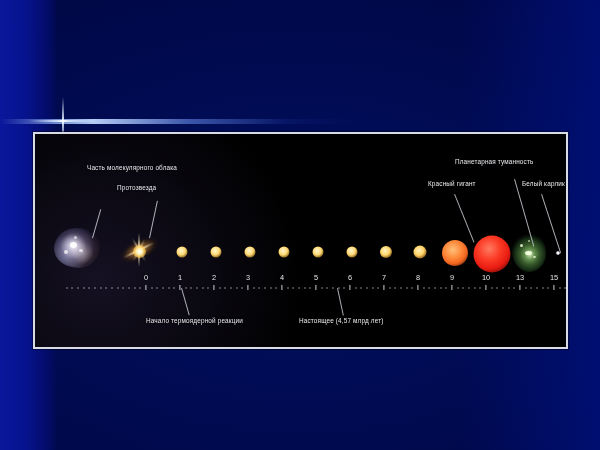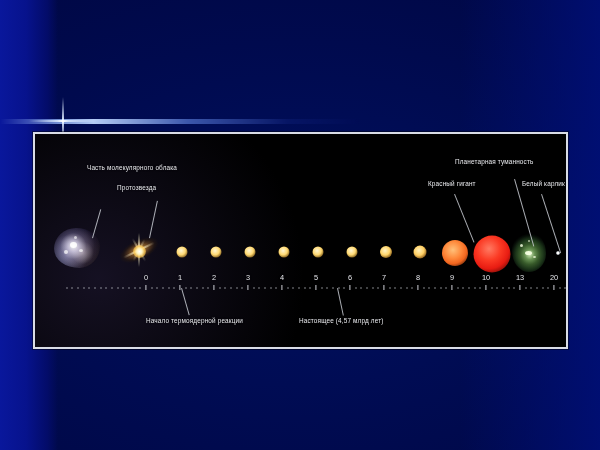--- a/index.html
+++ b/index.html
@@ -320,21 +320,21 @@
       <div class="axis-num" style="left:179px; top:140px;">2</div>
       <div class="axis-num" style="left:213px; top:140px;">3</div>
       <div class="axis-num" style="left:247px; top:140px;">4</div>
       <div class="axis-num" style="left:281px; top:140px;">5</div>
       <div class="axis-num" style="left:315px; top:140px;">6</div>
       <div class="axis-num" style="left:349px; top:140px;">7</div>
       <div class="axis-num" style="left:383px; top:140px;">8</div>
       <div class="axis-num" style="left:417px; top:140px;">9</div>
       <div class="axis-num" style="left:451px; top:140px;">10</div>
       <div class="axis-num" style="left:485px; top:140px;">13</div>
-      <div class="axis-num" style="left:519px; top:140px;">20</div>
+      <div class="axis-num" style="left:519px; top:140px;">15</div>
 
       <div id="ticks">
           <div class="tick major" style="left: 111px; top: 151px;"></div>
           <div class="tick minor" style="left: 116.667px; top: 153px;"></div>
           <div class="tick minor" style="left: 122.333px; top: 153px;"></div>
           <div class="tick minor" style="left: 128px; top: 153px;"></div>
           <div class="tick minor" style="left: 133.667px; top: 153px;"></div>
           <div class="tick minor" style="left: 139.333px; top: 153px;"></div>
           <div class="tick major" style="left: 145px; top: 151px;"></div>
           <div class="tick minor" style="left: 150.667px; top: 153px;"></div>

